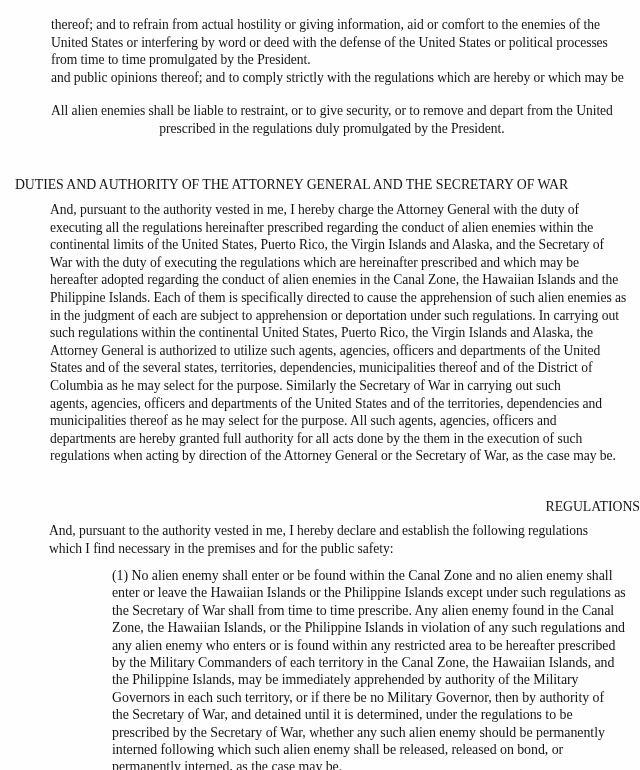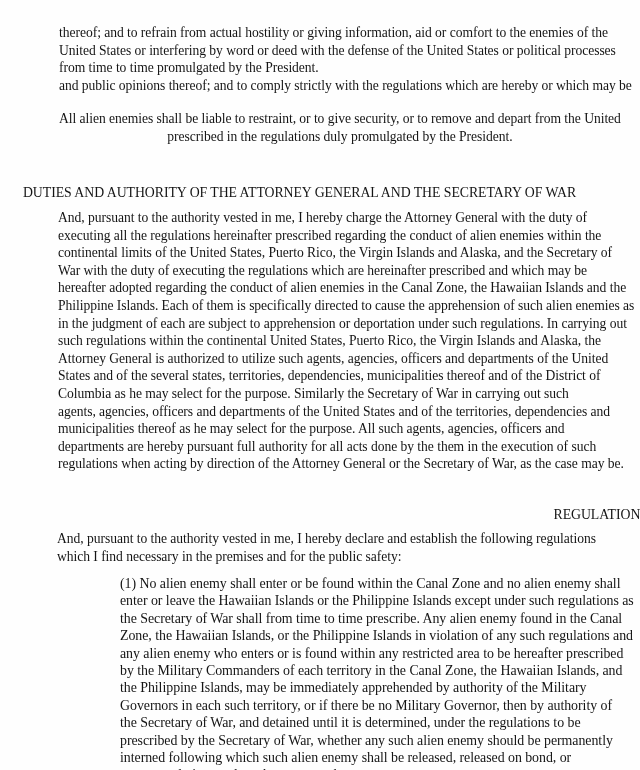--- a/index.html
+++ b/index.html
@@ -18,21 +18,21 @@
     .page {
       position: absolute;
       left: 0;
       top: 0;
       width: 640px;
       height: 770px;
       background: #fefefe;
     }
     .block {
       position: absolute;
-      margin: 8px;
+      margin: 0;
       white-space: nowrap;
       font-size: 13.6px;
       line-height: 17.6px;
       letter-spacing: -0.05px;
     }
     .line {
       display: block;
     }
     #p-continuation { left: 51px; top: 16px; }
     #p-liability    { left: 51px; top: 102px; text-align: center; }
@@ -68,21 +68,21 @@
     <span class="line">War with the duty of executing the regulations which are hereinafter prescribed and which may be</span>
     <span class="line">hereafter adopted regarding the conduct of alien enemies in the Canal Zone, the Hawaiian Islands and the</span>
     <span class="line">Philippine Islands. Each of them is specifically directed to cause the apprehension of such alien enemies as</span>
     <span class="line">in the judgment of each are subject to apprehension or deportation under such regulations. In carrying out</span>
     <span class="line">such regulations within the continental United States, Puerto Rico, the Virgin Islands and Alaska, the</span>
     <span class="line">Attorney General is authorized to utilize such agents, agencies, officers and departments of the United</span>
     <span class="line">States and of the several states, territories, dependencies, municipalities thereof and of the District of</span>
     <span class="line">Columbia as he may select for the purpose. Similarly the Secretary of War in carrying out such</span>
     <span class="line">agents, agencies, officers and departments of the United States and of the territories, dependencies and</span>
     <span class="line">municipalities thereof as he may select for the purpose. All such agents, agencies, officers and</span>
-    <span class="line">departments are hereby pursuant full authority for all acts done by the them in the execution of such</span>
+    <span class="line">departments are hereby granted full authority for all acts done by the them in the execution of such</span>
     <span class="line">regulations when acting by direction of the Attorney General or the Secretary of War, as the case may be.</span>
   </p>
 
   <h2 class="block" id="h-regulations" style="font-weight:normal;">REGULATIONS</h2>
 
   <p class="block" id="p-declare">
     <span class="line">And, pursuant to the authority vested in me, I hereby declare and establish the following regulations</span>
     <span class="line">which I find necessary in the premises and for the public safety:</span>
   </p>
 

